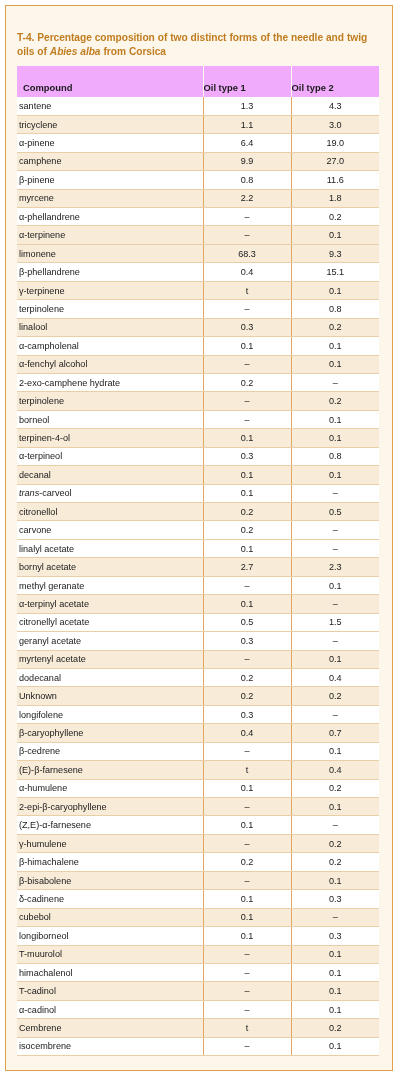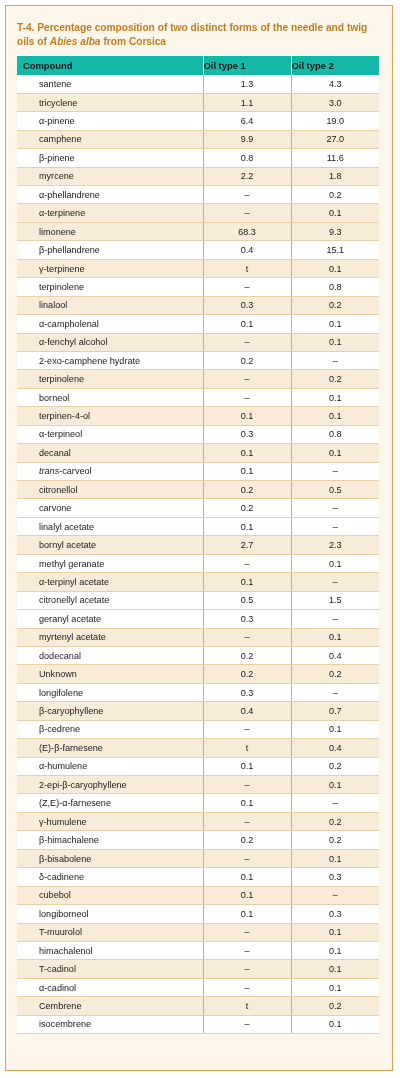--- a/index.html
+++ b/index.html
@@ -29,45 +29,45 @@
   #inner {
     padding: 9px 11px 10px 11px;
   }
 
   #caption {
     color: #c07d20;
     font-size: 10.2px;
     font-weight: bold;
     line-height: 14.2px;
     letter-spacing: -0.05px;
-    margin: 6px 0 7px 0;
+    margin: 16px 0 7px 0;
     word-spacing: 0.2px;
   }
   #caption .sp {
     font-style: italic;
   }
 
   table#comp-table {
     border-collapse: collapse;
     width: 362px;
     table-layout: fixed;
     font-size: 9.1px;
   }
 
   table#comp-table col.c-name { width: 186px; }
   table#comp-table col.c-v1   { width: 88px; }
   table#comp-table col.c-v2   { width: 88px; }
 
   thead th {
-    background: #14b8a6;
+    background: #f0abfc;
     color: #1a1a1a;
     font-size: 9.4px;
     font-weight: bold;
     height: 18px;
-    padding: 0 0 1px 0;
+    padding: 12px 0 1px 0;
     border: 0;
     vertical-align: middle;
   }
   thead th.h-name {
     text-align: left;
     padding-left: 6px;
   }
   thead th.h-val {
     text-align: left;
     border-left: 1px solid #fdf6ea;
@@ -80,21 +80,21 @@
     color: #1a1a1a;
     vertical-align: middle;
     white-space: nowrap;
     overflow: hidden;
   }
   tbody tr:last-child td {
     border-bottom: 1px solid #e8cfa8;
   }
   tbody td.t-name {
     text-align: left;
-    padding-left: 22px;
+    padding-left: 2px;
   }
   tbody td.t-val {
     text-align: center;
     border-left: 1px solid #dfa863;
   }
 
   tbody tr.odd td  { background: #ffffff; }
   tbody tr.even td { background: #f8ecd9; }
 
   .it { font-style: italic; }

